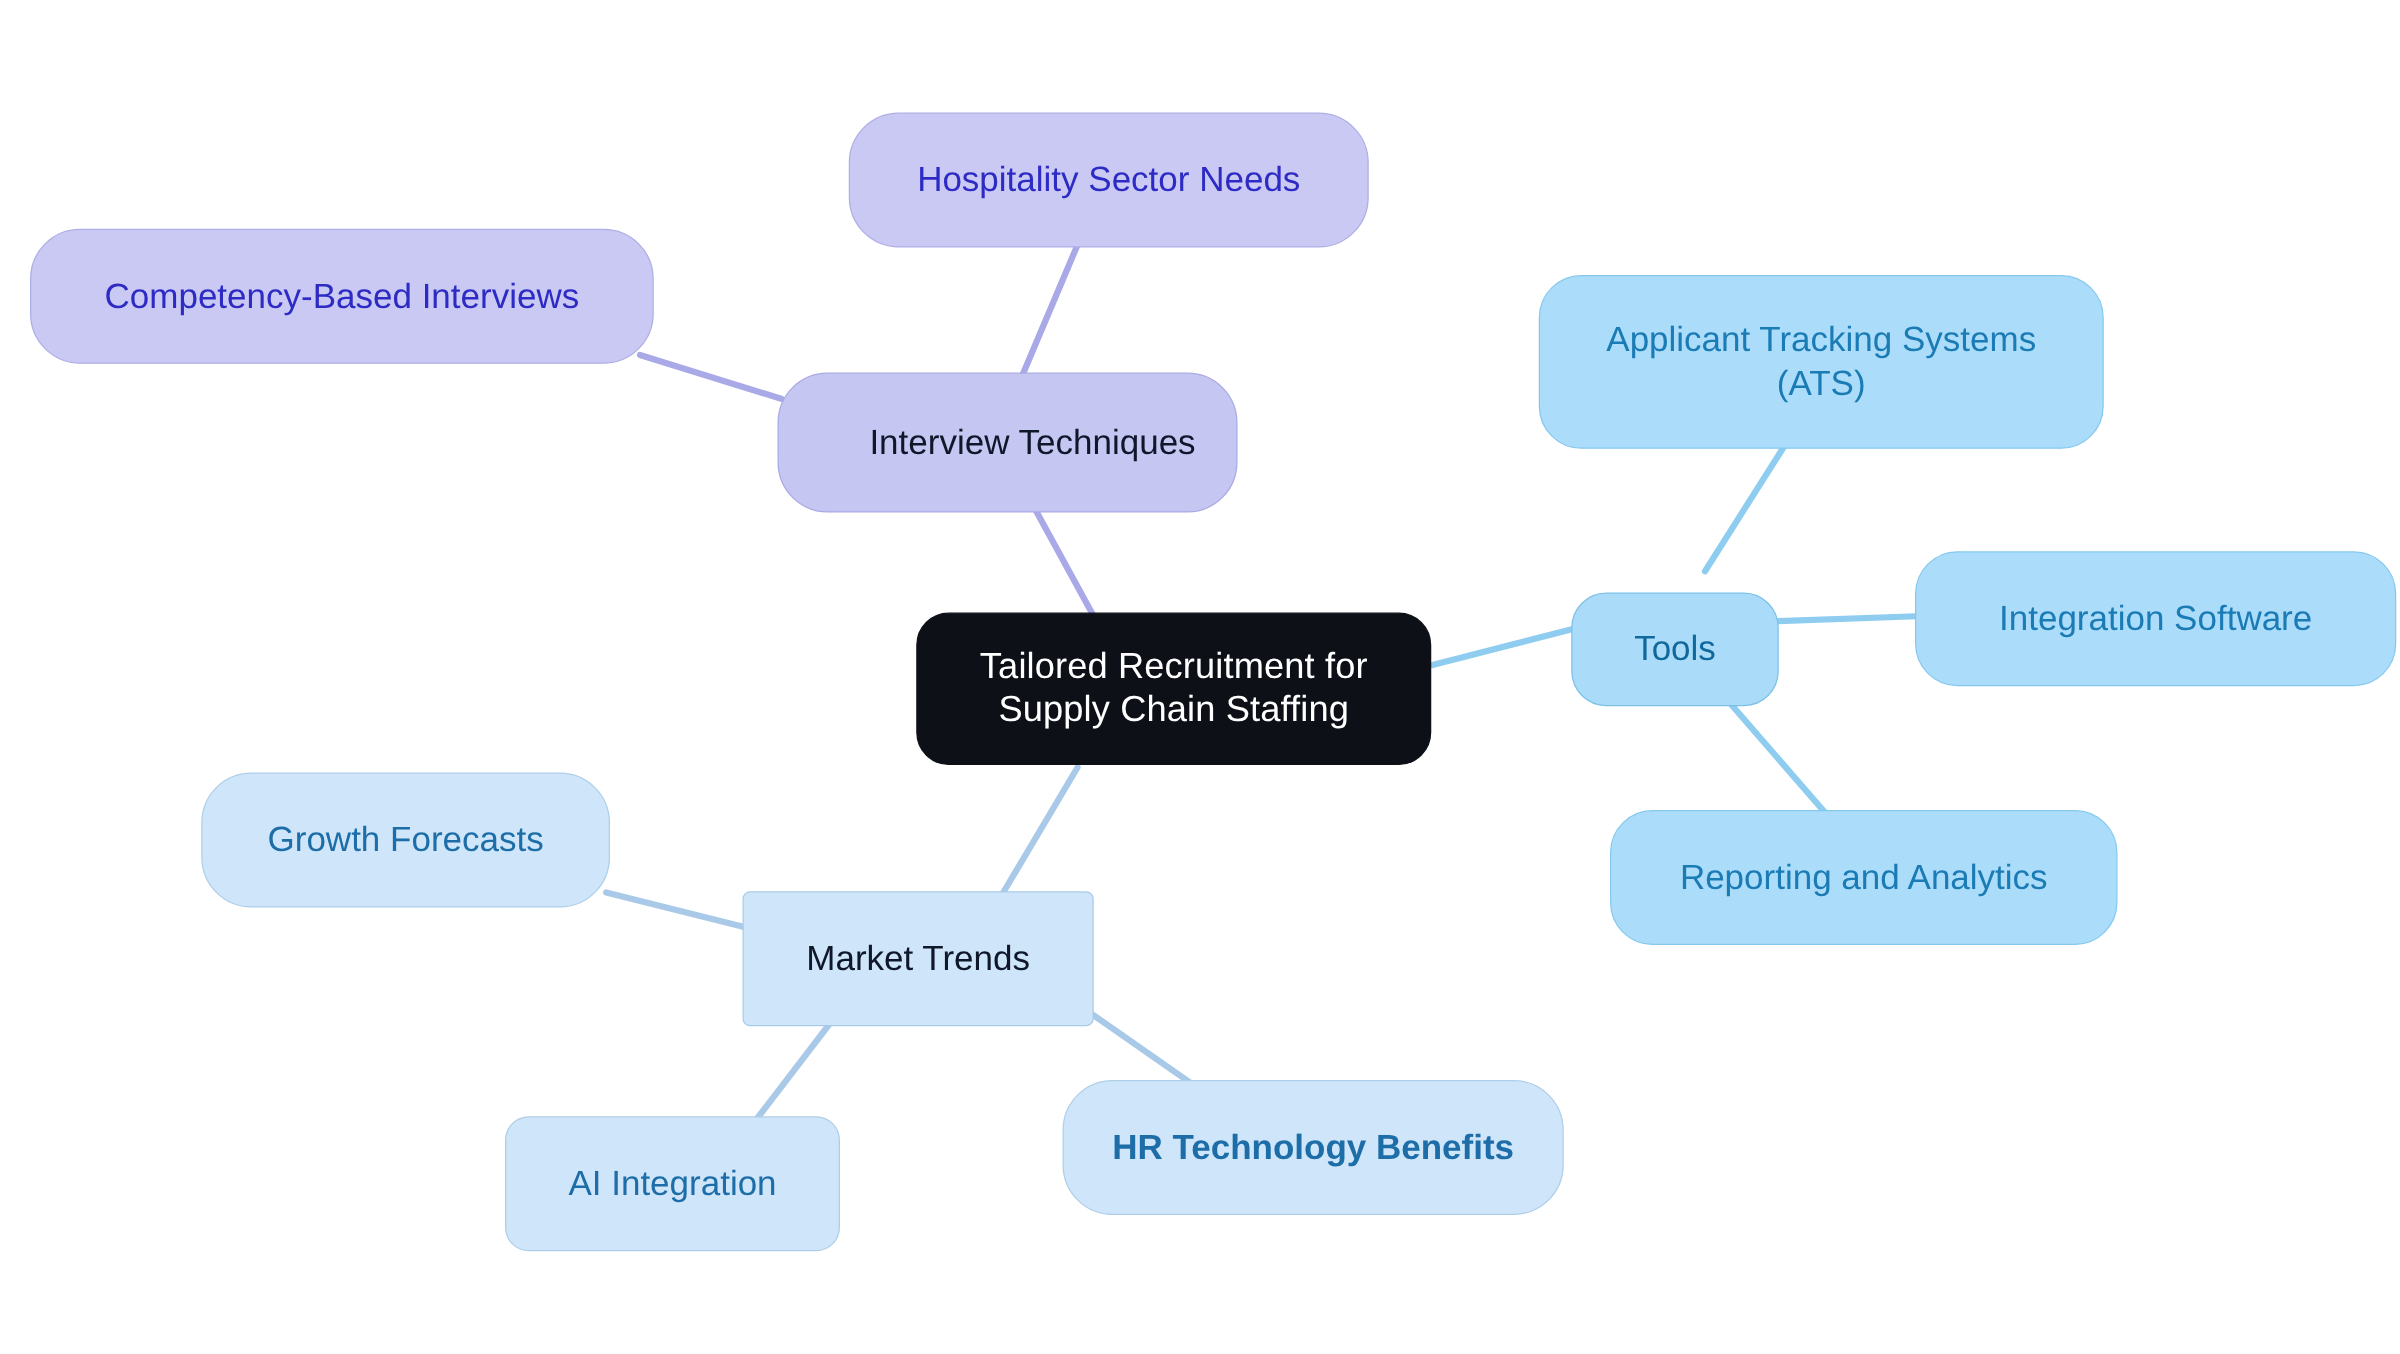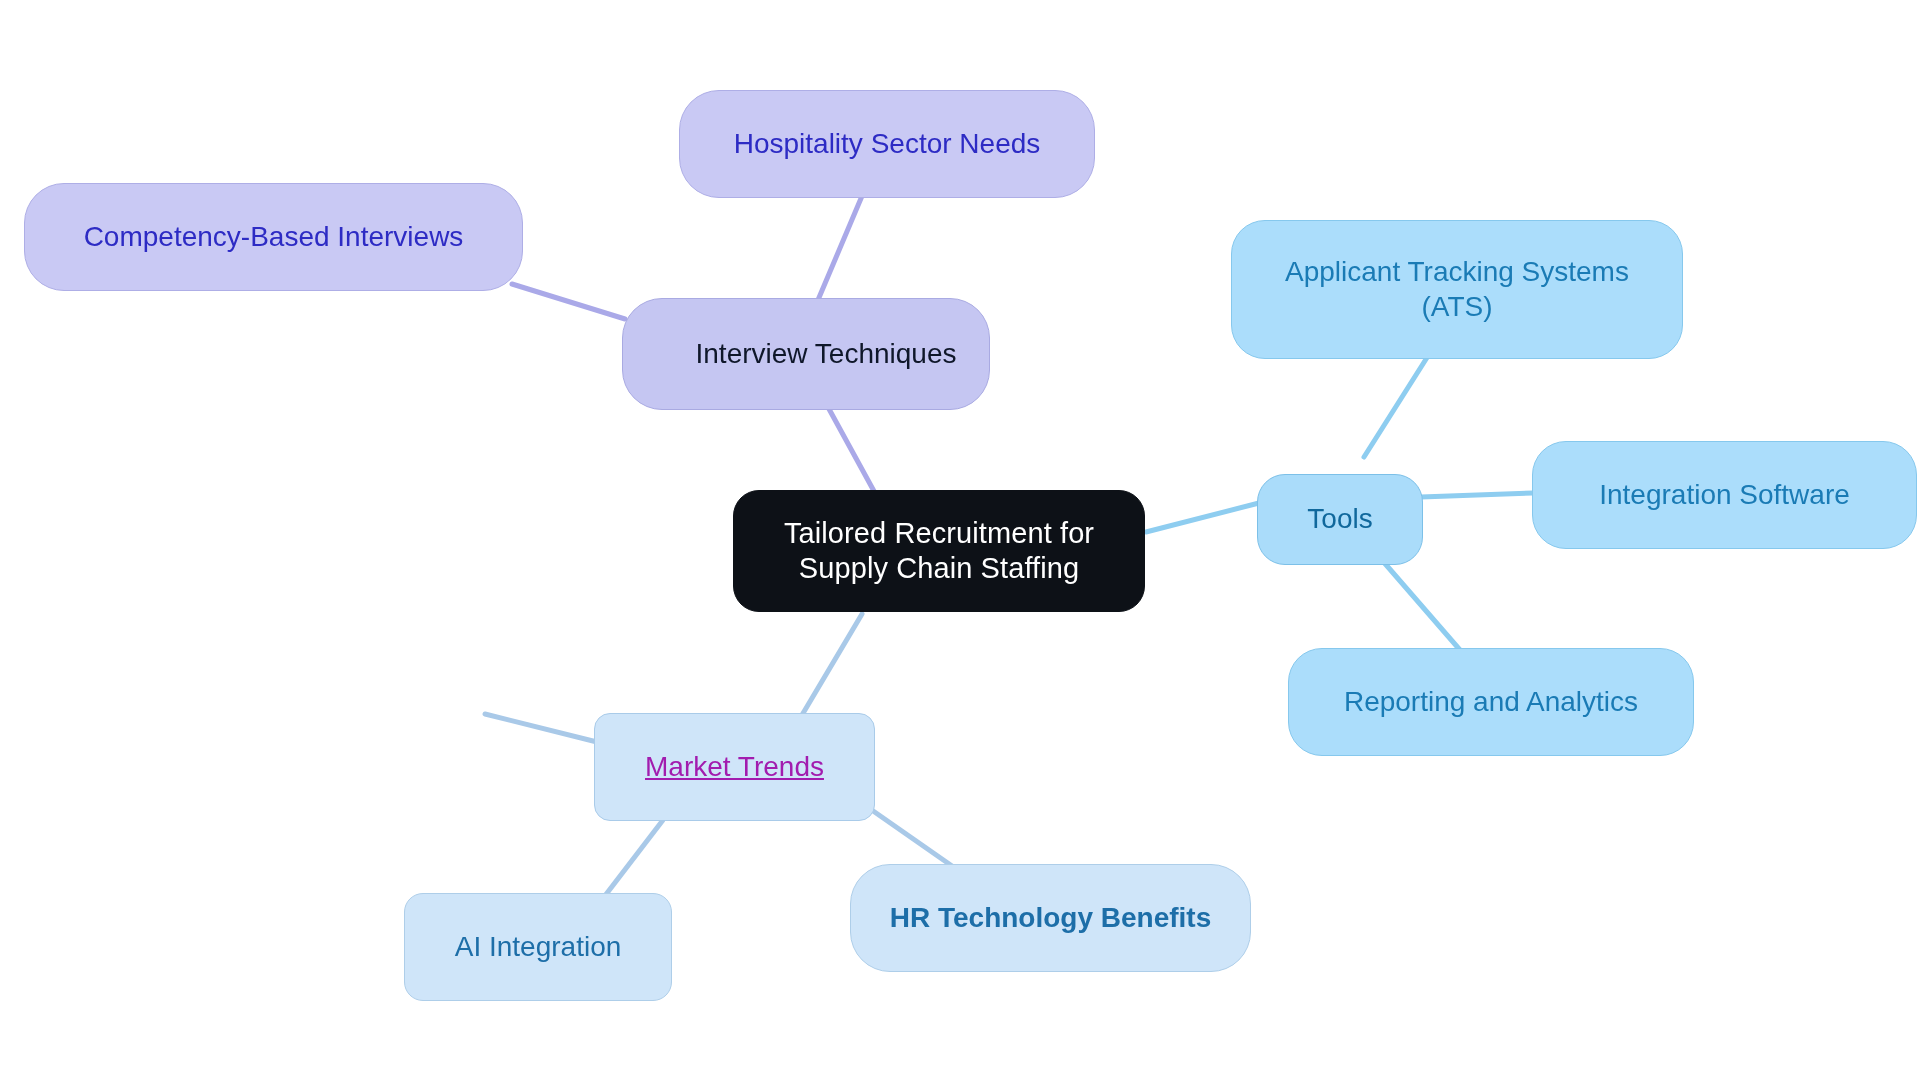--- a/index.html
+++ b/index.html
@@ -72,24 +72,23 @@
   .node-leaf-cyan {
     background: #abddfb;
     border-color: #86c8ed;
     color: #1a7bb5;
     border-radius: 34px;
     font-size: 28px;
   }
   .node-branch-blue {
     background: #cfe5f9;
     border-color: #a9cbe9;
-    color: #a21caf;
-    border-radius: 16px;
+    color: #0f172a;
+    border-radius: 6px;
     font-size: 28px;
-    text-decoration: underline;
   }
   .node-leaf-blue {
     background: #cfe5f9;
     border-color: #aecee9;
     color: #1d6ea8;
     border-radius: 40px;
     font-size: 28px;
   }
 </style>
 </head>
@@ -136,20 +135,23 @@
   <div class="node node-leaf-cyan" style="left:1532px; top:441px; width:385px; height:108px;">
     <span>Integration Software</span>
   </div>
   <div class="node node-leaf-cyan" style="left:1288px; top:648px; width:406px; height:108px;">
     <span>Reporting and Analytics</span>
   </div>
 
   <div class="node node-branch-blue" style="left:594px; top:713px; width:281px; height:108px;">
     <span>Market Trends</span>
   </div>
+  <div class="node node-leaf-blue" style="left:161px; top:618px; width:327px; height:108px;">
+    <span>Growth Forecasts</span>
+  </div>
   <div class="node node-leaf-blue" style="left:404px; top:893px; width:268px; height:108px;border-radius:19px;">
     <span>AI Integration</span>
   </div>
   <div class="node node-leaf-blue" style="left:850px; top:864px; width:401px; height:108px;font-weight:bold;">
     <span>HR Technology Benefits</span>
   </div>
 
 </div>
 
 </body></html>

